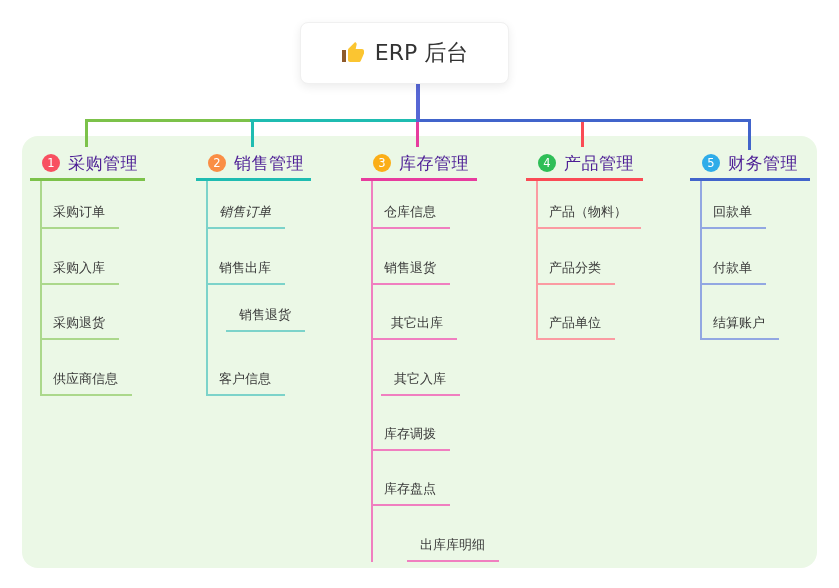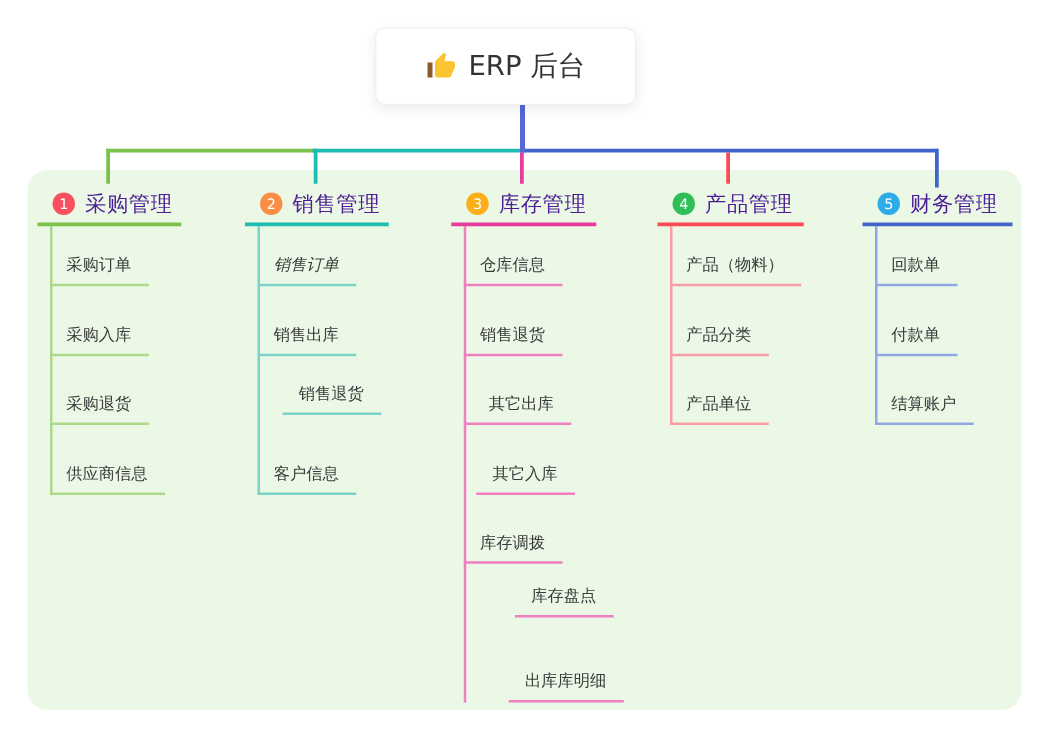--- a/index.html
+++ b/index.html
@@ -103,21 +103,21 @@
     <div class="branch-title" style="left: 361px; width: 116px; border-bottom-color: rgb(231, 60, 158);">
       <span class="badge" style="background: rgb(251, 174, 23);">3</span>
       <span class="branch-label">库存管理</span>
     </div>
     <div class="spine" style="left: 371px; top: 181px; height: 381px; background: rgb(240, 127, 192);"></div>
     <div class="child-node" style="left: 371px; top: 201px; border-bottom-color: rgb(240, 127, 192);">仓库信息</div>
     <div class="child-node" style="left: 371px; top: 257px; border-bottom-color: rgb(240, 127, 192);">销售退货</div>
     <div class="child-node" style="left: 371px; top: 312px; border-bottom-color: rgb(240, 127, 192); padding-left: 20px;">其它出库</div>
     <div class="child-node" style="left: 381px; top: 368px; border-bottom-color: rgb(240, 127, 192); text-align: right;">其它入库</div>
     <div class="child-node" style="left: 371px; top: 423px; border-bottom-color: rgb(240, 127, 192);">库存调拨</div>
-    <div class="child-node" style="left: 371px; top: 466px; border-bottom-color: rgb(240, 127, 192); margin-left: 41px;">库存盘点</div>
+    <div class="child-node" style="left: 371px; top: 478px; border-bottom-color: rgb(240, 127, 192);">库存盘点</div>
     <div class="child-node" style="left: 371px; top: 534px; border-bottom-color: rgb(240, 127, 192); margin-left: 36px;">出库库明细</div>
     <div class="branch-title" style="left: 526px; width: 117px; border-bottom-color: rgb(250, 75, 85);">
       <span class="badge" style="background: rgb(47, 190, 87);">4</span>
       <span class="branch-label">产品管理</span>
     </div>
     <div class="spine" style="left: 536px; top: 181px; height: 159px; background: rgb(251, 155, 162);"></div>
     <div class="child-node" style="left: 536px; top: 201px; border-bottom-color: rgb(251, 155, 162);">产品（物料）</div>
     <div class="child-node" style="left: 536px; top: 257px; border-bottom-color: rgb(251, 155, 162);">产品分类</div>
     <div class="child-node" style="left: 536px; top: 312px; border-bottom-color: rgb(251, 155, 162);">产品单位</div>
     <div class="branch-title" style="left: 690px; width: 120px; border-bottom-color: rgb(65, 100, 203);">

